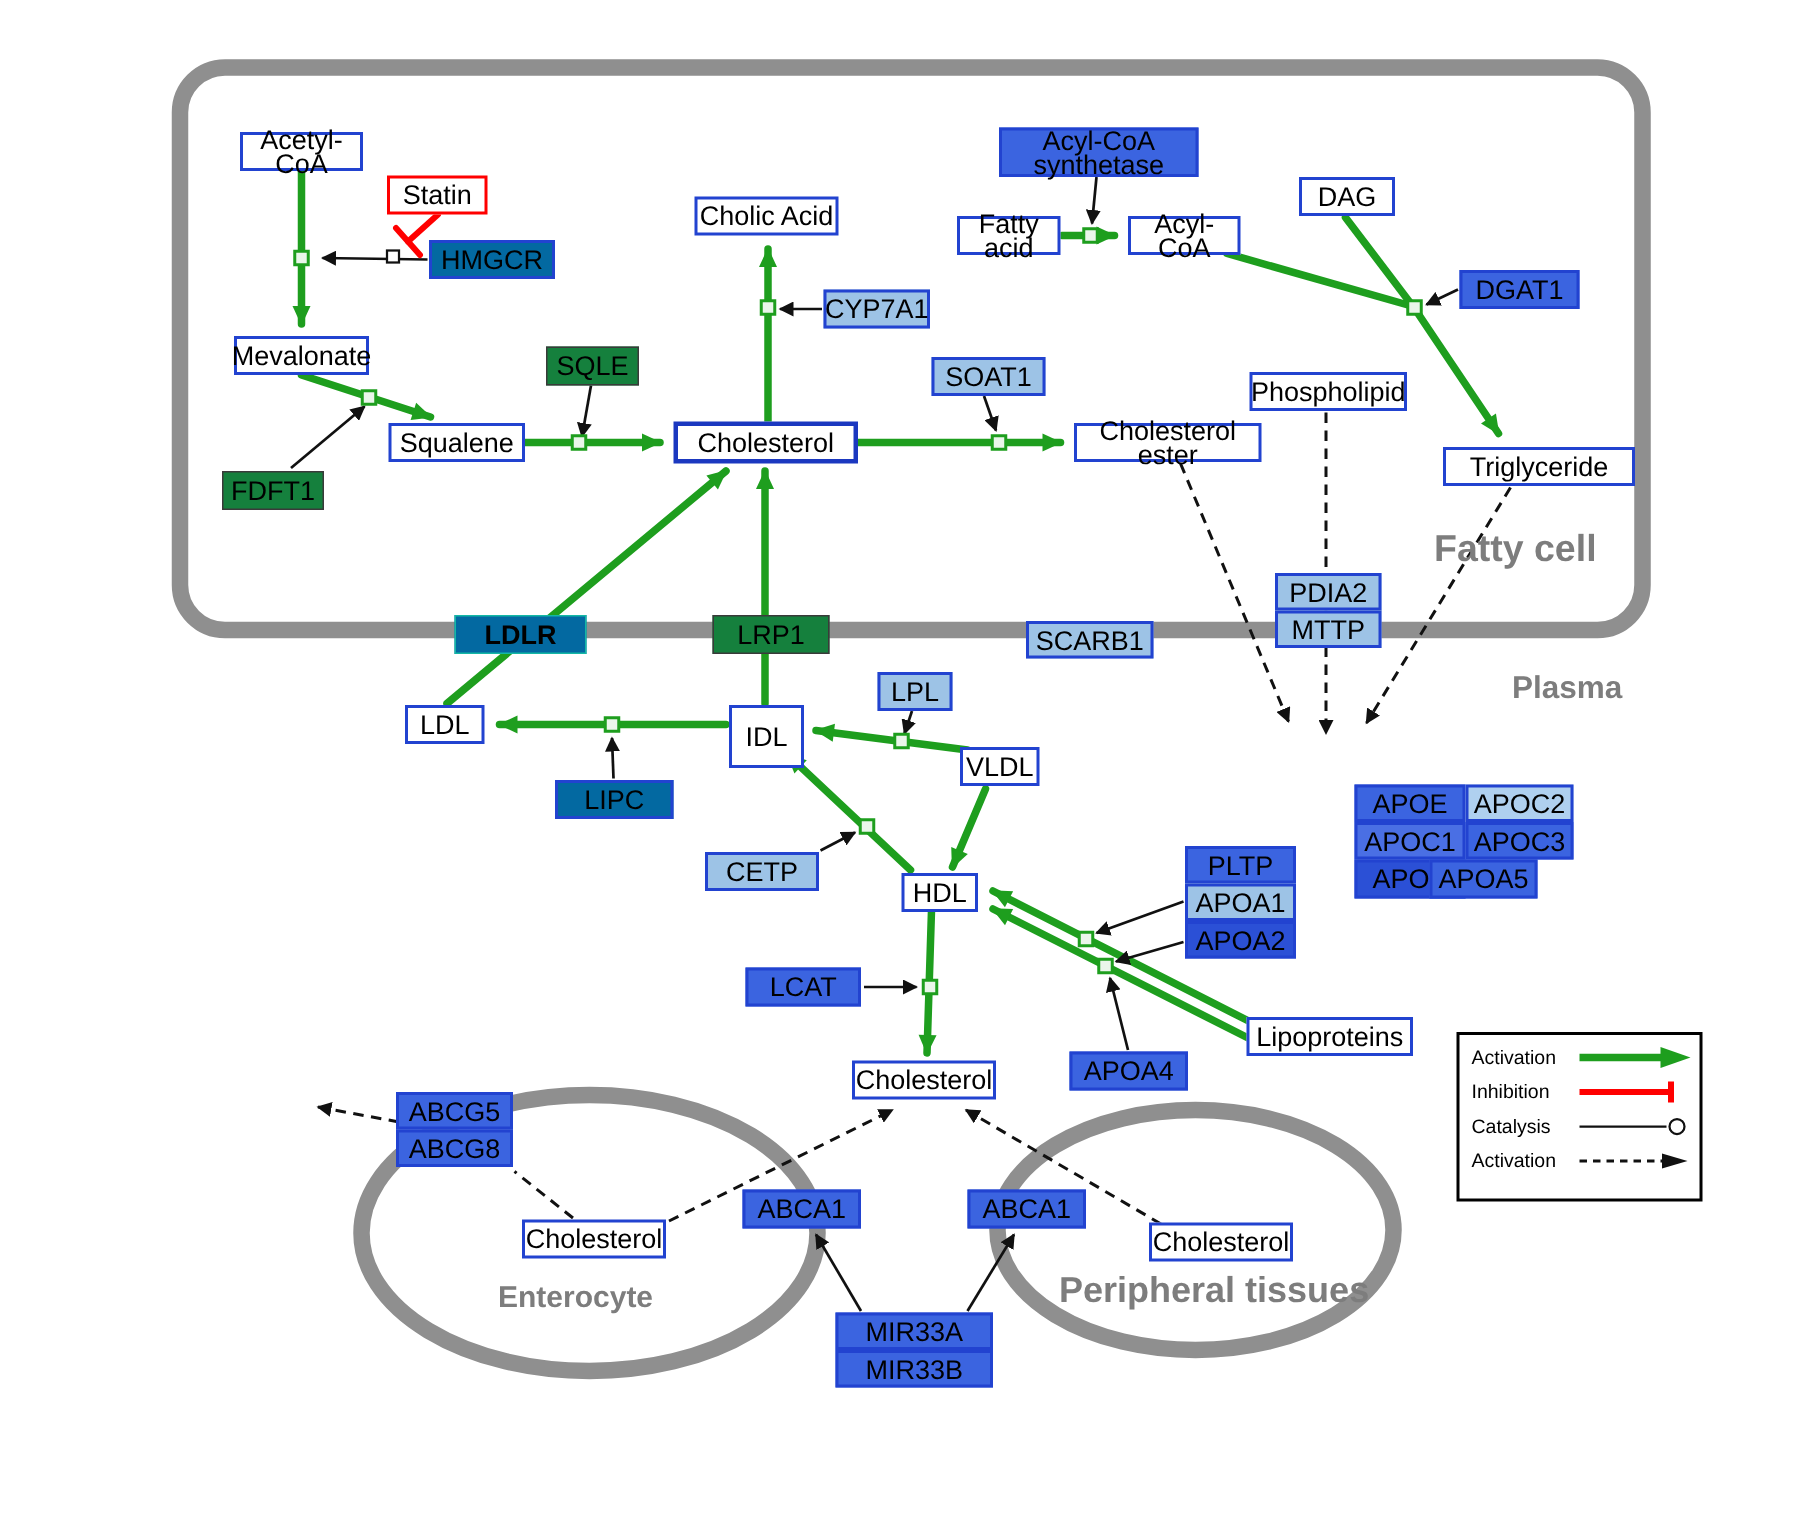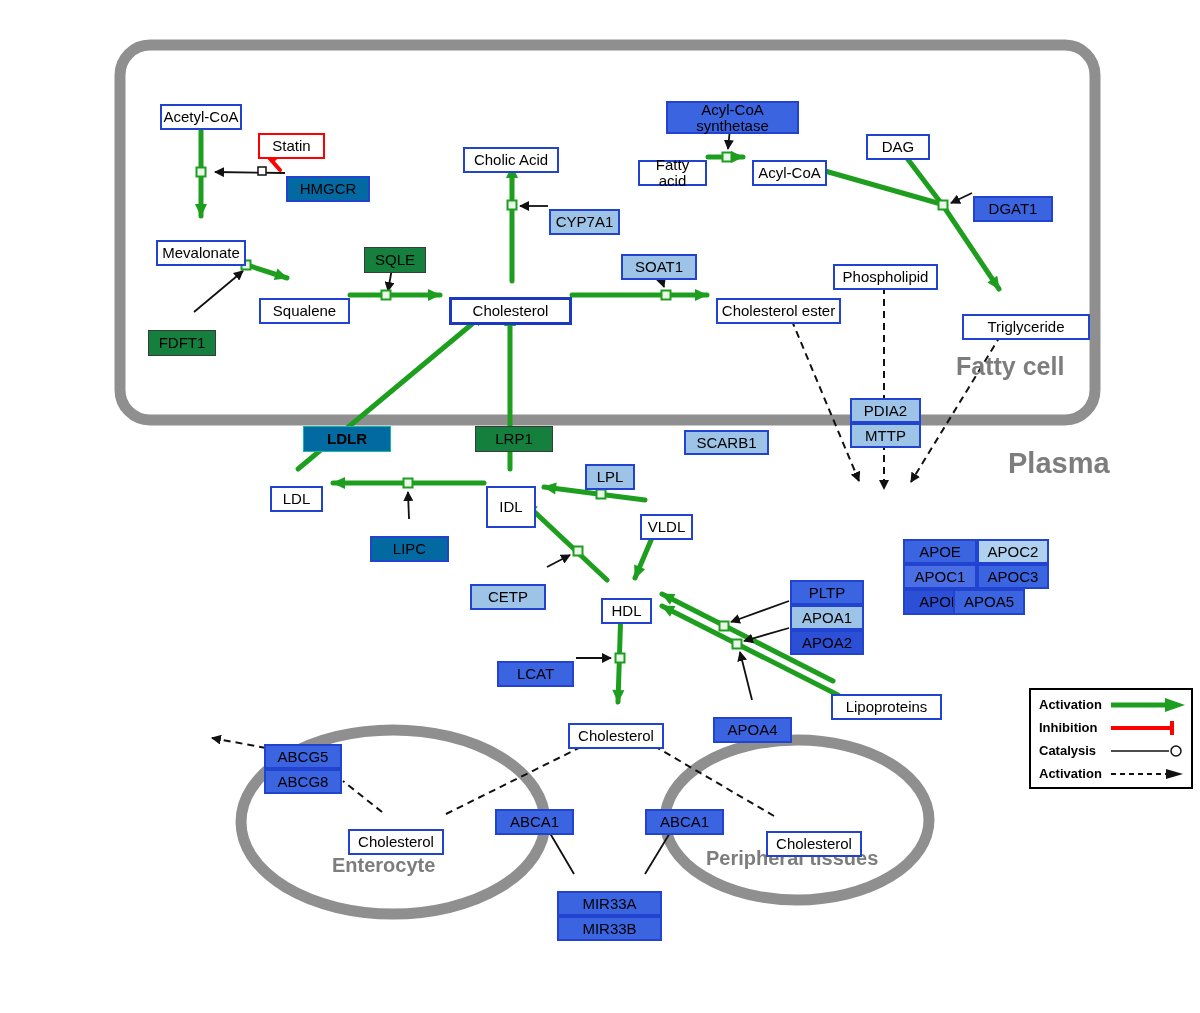--- a/index.html
+++ b/index.html
@@ -3,36 +3,36 @@
 <meta charset="utf-8">
 <style>
   * { margin:0; padding:0; box-sizing:border-box; }
   html,body { background:#ffffff; }
   body { font-family:"Liberation Sans",sans-serif; }
   #canvas { position:relative; width:1200px; height:1013px; background:#ffffff; overflow:hidden; }
   #edges { position:absolute; left:0; top:0; z-index:1; }
   .node {
     position:absolute; z-index:3;
     display:flex; align-items:center; justify-content:center;
-    text-align:center; font-size:15px; line-height:16px; color:#000;
-    background:#ffffff; border:2px solid #2243D0;margin-top:16px;
+    text-align:center; font-size:18px; line-height:16px; color:#000;
+    background:#ffffff; border:2px solid #2243D0;
   }
   .b-thick { border-width:3px; border-color:#1b38c0; }
   .b-thin  { border:1px solid #14b8a6;font-weight:bold; }
   .n-red   { border-color:#ff0000; }
   .n-yellow{ background:#0369a1; }
   .n-pale  { background:#15803d; border:1px solid #3a3a3a; }
   .n-blue  { background:#3B64E0; }
   .n-bluemid { background:#4A6FE4; }
   .n-dark  { background:#2B50D6; }
   .n-light { background:#9DC3E6; }
   .n-lighter { background:#AFD0EF; }
   .region-label { position:absolute; z-index:2; color:#7D7D7D; font-weight:bold; white-space:nowrap; }
-  .legend { position:absolute; z-index:3; left:1029px; top:688px; width:164px; height:101px;
-            border:2px solid #000; background:#fff; padding:3px 0 0 8px;font-weight:bold; }
+  .legend { position:absolute; z-index:3; left:971px; top:688px; width:164px; height:113px;
+            border:2px solid #000; background:#fff; padding:3px 0 0 8px; }
   .legend-row { display:flex; align-items:center; height:23px; }
   .legend-row .lbl { font-size:13px; width:70px; color:#000; }
 </style>
 </head>
 <body>
 
 <div id="canvas">
 
   <svg id="edges" width="1200" height="1013">
     <defs>
@@ -115,23 +115,23 @@
       <rect x="403.5" y="478.5" width="9" height="9"></rect>
       <rect x="596.5" y="489.5" width="9" height="9"></rect>
       <rect x="573.5" y="546.5" width="9" height="9"></rect>
       <rect x="719.5" y="621.5" width="9" height="9"></rect>
       <rect x="732.5" y="639.5" width="9" height="9"></rect>
       <rect x="615.5" y="653.5" width="9" height="9"></rect>
     </g>
   </svg>
 
   <div class="region-label" style="left:956px;top:352px;font-size:25px">Fatty cell</div>
-  <div class="region-label" style="left:1008px;top:447px;font-size:29px">Plasma</div>
+  <div class="region-label" style="left:1008px;top:447px;font-size:21px">Plasma</div>
   <div class="region-label" style="left:332px;top:854px;font-size:20px">Enterocyte</div>
-  <div class="region-label" style="left:706px;top:847px;font-size:20px">Peripheral tissues</div>
+  <div class="region-label" style="left:706px;top:847px;font-size:24px">Peripheral tissues</div>
 
   <div class="node" style="left:160px;top:88px;width:82px;height:26px">Acetyl-CoA</div>
   <div class="node n-red" style="left:258px;top:117px;width:67px;height:26px">Statin</div>
   <div class="node n-yellow" style="left:286px;top:160px;width:84px;height:26px">HMGCR</div>
   <div class="node" style="left:156px;top:224px;width:90px;height:26px">Mevalonate</div>
   <div class="node n-pale" style="left:364px;top:231px;width:62px;height:26px">SQLE</div>
   <div class="node n-pale" style="left:148px;top:314px;width:68px;height:26px">FDFT1</div>
   <div class="node" style="left:259px;top:282px;width:91px;height:26px">Squalene</div>
   <div class="node b-thick" style="left:449px;top:281px;width:123px;height:28px">Cholesterol</div>
   <div class="node" style="left:463px;top:131px;width:96px;height:26px">Cholic Acid</div>

